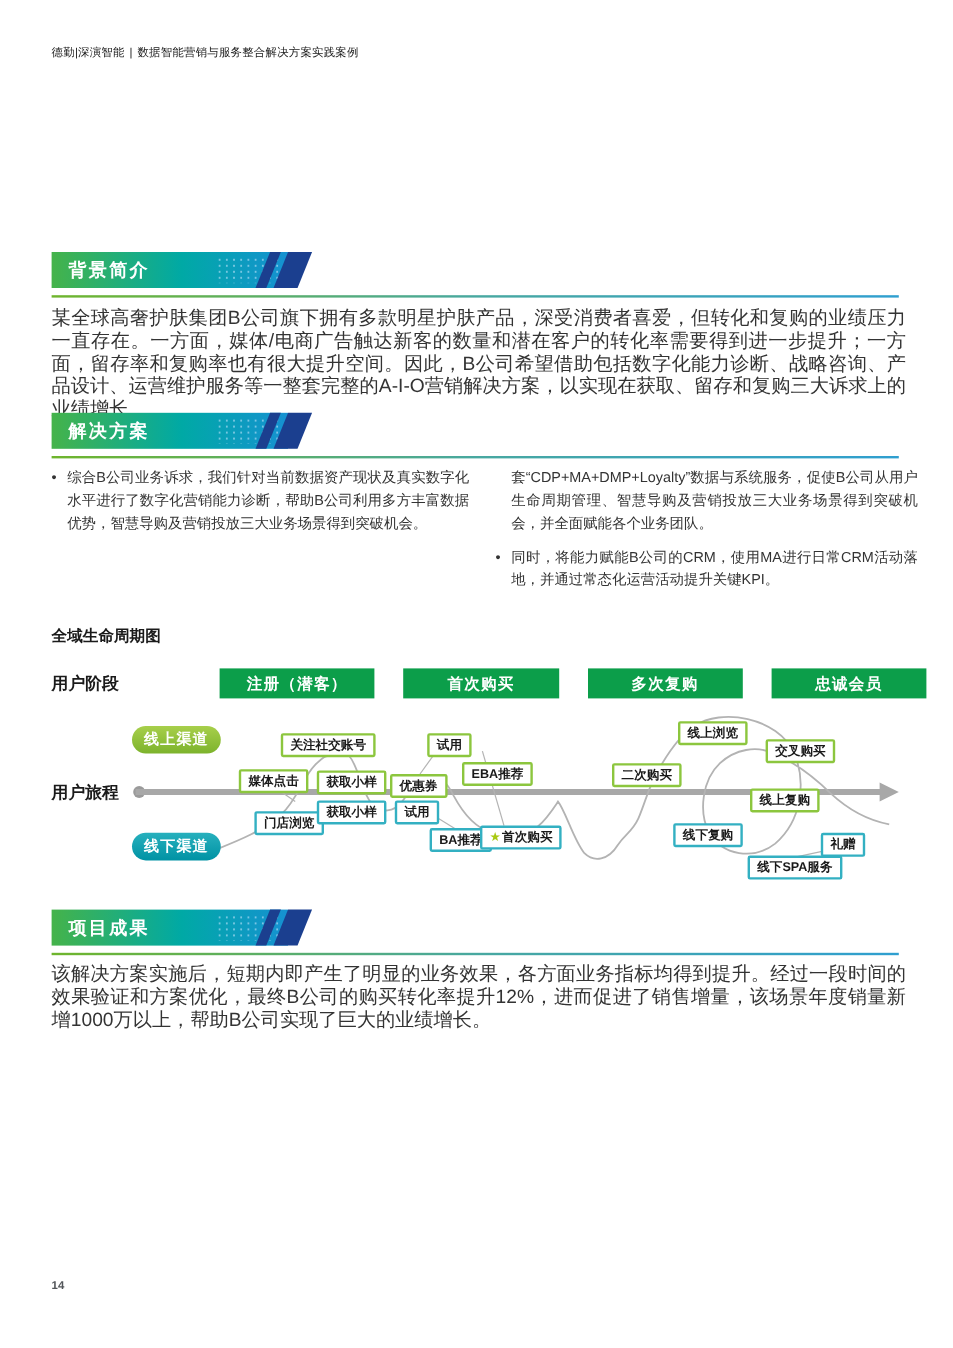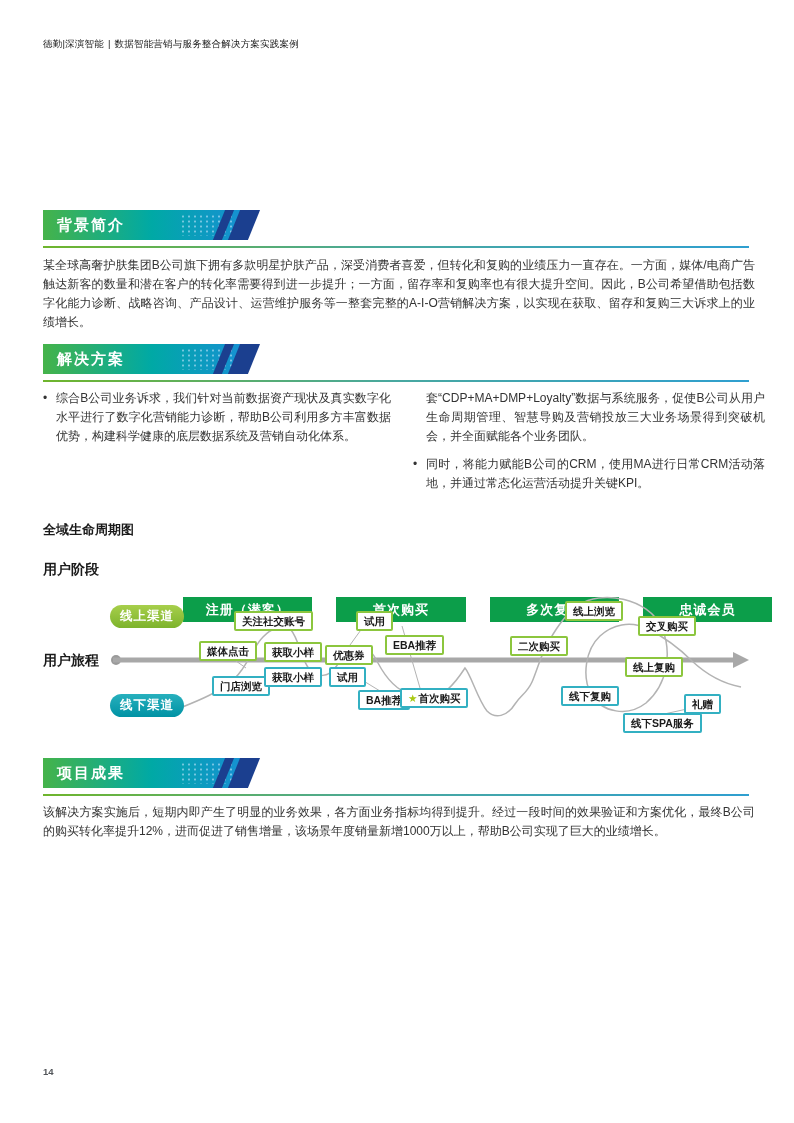--- a/index.html
+++ b/index.html
@@ -21,30 +21,30 @@
   .banner .bt{color:#fff;font-weight:bold;font-size:15px;letter-spacing:2px;padding-left:14px;}
   .banner .dots{position:absolute;right:28px;top:4px;width:55px;height:22px;opacity:.55;
      background-image:radial-gradient(circle,#cfe9ff 1px,transparent 1.2px);
      background-size:6px 5px;}
   .slash1{position:absolute;left:176px;top:0;width:9px;height:30px;background:#1b3f8f;transform:skewX(-22deg);}
   .slash2{position:absolute;left:191px;top:0;width:20px;height:30px;background:#1b3f8f;transform:skewX(-22deg);}
   .banner-wrap{width:220px;height:30px;}
   .underline{height:2px;width:706px;background:linear-gradient(90deg,#6fb52c,#48a8a0,#2f9fd0);}
 
   
-  .para{font-size:12px;line-height:19px;color:#333;text-align:justify;}
+  .para{font-size:16px;line-height:19px;color:#333;text-align:justify;}
   .col{font-size:12px;line-height:19px;color:#333;text-align:justify;}
   .bullet{position:relative;padding-left:13px;margin-bottom:9px;}
   .bullet::before{content:"•";position:absolute;left:0;top:0;color:#333;}
   .cont{padding-left:13px;margin-bottom:9px;}
 
   
   .dg-title{left:43px;top:521px;font-size:13px;font-weight:bold;color:#1a1a1a;}
   .row-label{font-size:14px;font-weight:bold;color:#1a1a1a;}
-  .stage-bars{left:183px;top:557px;width:589px;height:25px;display:flex;gap:24px;margin-top:40px;}
+  .stage-bars{left:183px;top:557px;width:589px;height:25px;display:flex;gap:24px;}
   .stage-bar{flex:1;background:#0c9e4a;color:#fff;font-weight:bold;font-size:13px;
              display:flex;align-items:center;justify-content:center;letter-spacing:1px;}
   .pill{width:74px;height:23px;border-radius:12px;color:#fff;font-weight:bold;font-size:12.5px;
         display:flex;align-items:center;justify-content:center;letter-spacing:1px;}
   .pill.online{background:linear-gradient(180deg,#a7cf4b,#7db32c);}
   .pill.offline{background:linear-gradient(180deg,#27b0bd,#0092a4);}
   .node{position:absolute;background:#fff;border:2px solid;border-radius:2px;
         font-size:10.5px;font-weight:bold;color:#1a1a1a;padding:2px 6px;white-space:nowrap;line-height:12px;}
   .node.online{border-color:#8cc63e;}
   .node.offline{border-color:#33b0c2;}
@@ -78,21 +78,21 @@
     <div class="banner">
       <span class="bt">解决方案</span>
       <span class="dots"></span>
     </div>
     <div class="slash1"></div>
     <div class="slash2"></div>
   </div>
   <div class="abs underline" style="left:43px;top:380px;"></div>
 
   <div class="abs col" style="left:43px;top:389px;width:348px;">
-    <div class="bullet">综合B公司业务诉求，我们针对当前数据资产现状及真实数字化水平进行了数字化营销能力诊断，帮助B公司利用多方丰富数据优势，构建科学健康的底层数据系统及营销自动化体系。</div>
+    <div class="bullet">综合B公司业务诉求，我们针对当前数据资产现状及真实数字化水平进行了数字化营销能力诊断，帮助B公司利用多方丰富数据优势，智慧导购及营销投放三大业务场景得到突破机会。</div>
   </div>
   <div class="abs col" style="left:413px;top:389px;width:352px;">
     <div class="cont">套“CDP+MA+DMP+Loyalty”数据与系统服务，促使B公司从用户生命周期管理、智慧导购及营销投放三大业务场景得到突破机会，并全面赋能各个业务团队。</div>
     <div class="bullet">同时，将能力赋能B公司的CRM，使用MA进行日常CRM活动落地，并通过常态化运营活动提升关键KPI。</div>
   </div>
 
   <div class="abs dg-title">全域生命周期图</div>
   <div class="abs row-label" style="left:43px;top:561px;">用户阶段</div>
   <div class="abs row-label" style="left:43px;top:652px;">用户旅程</div>
 

